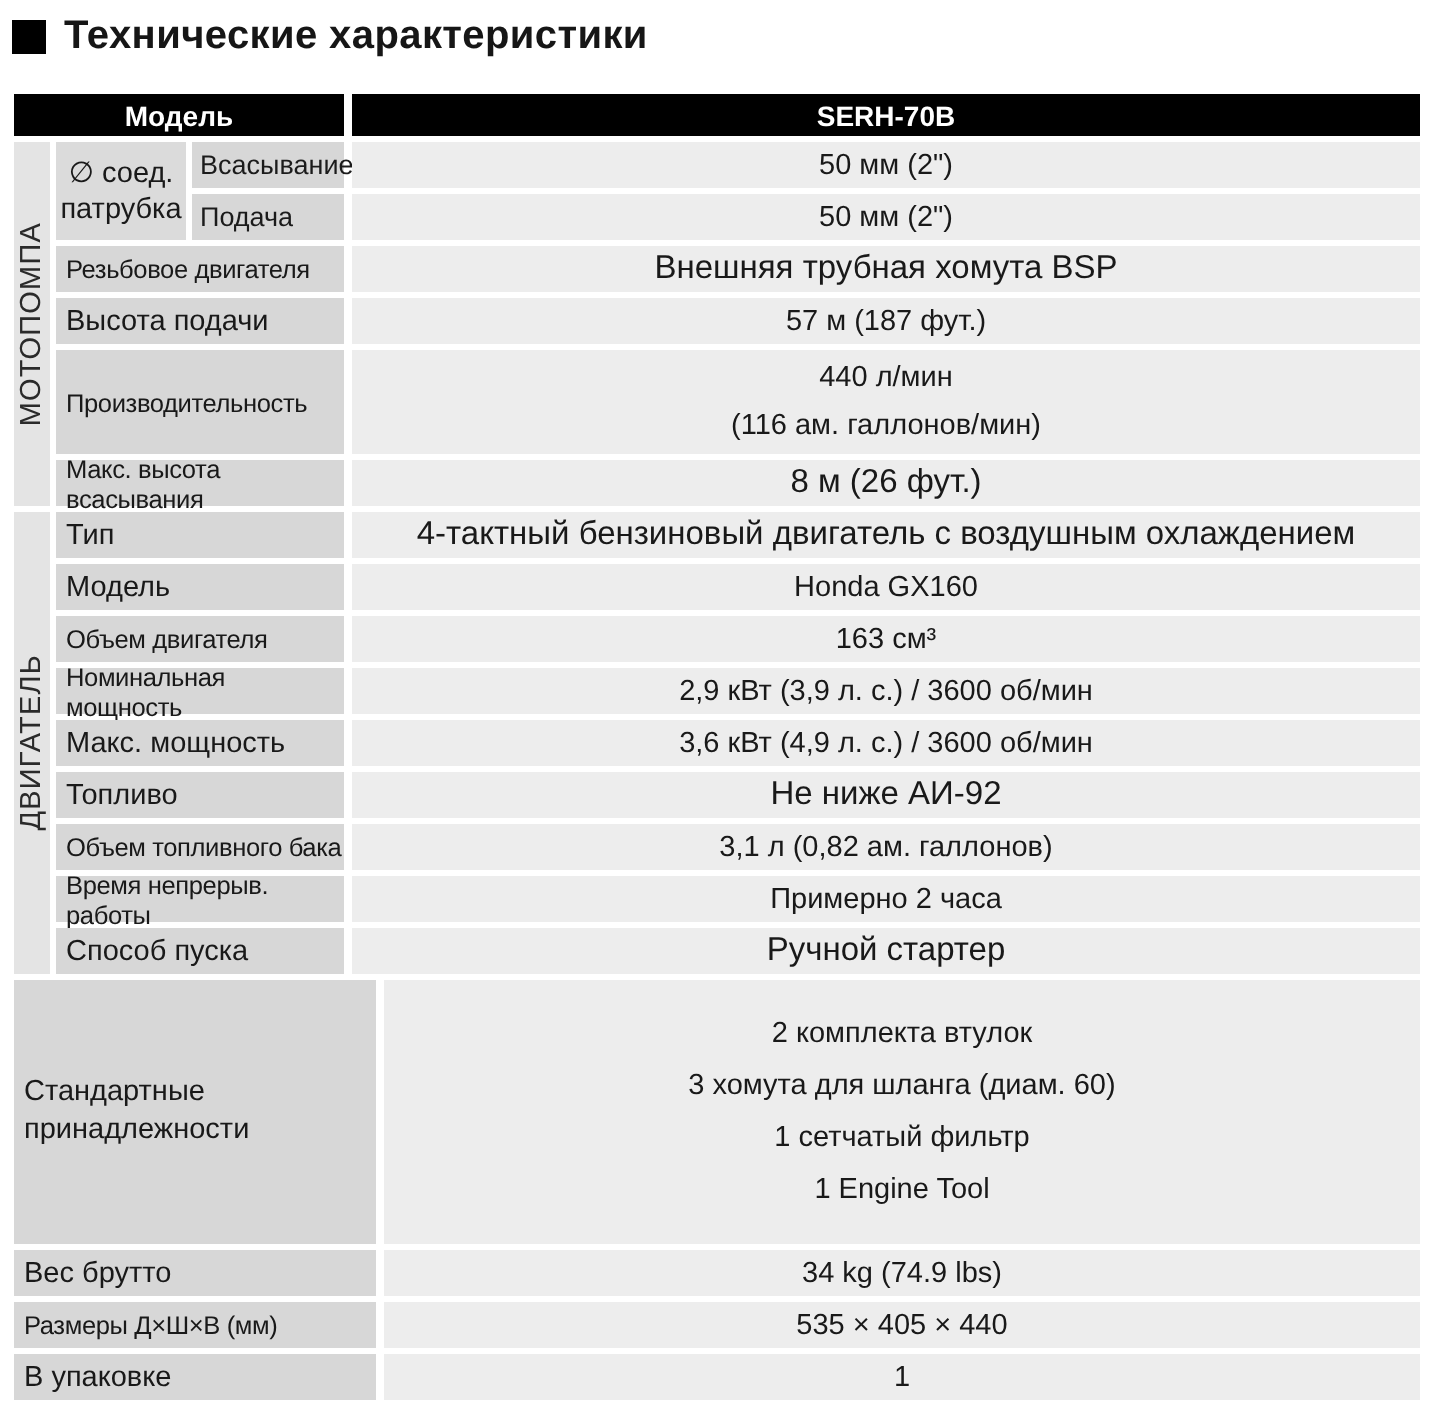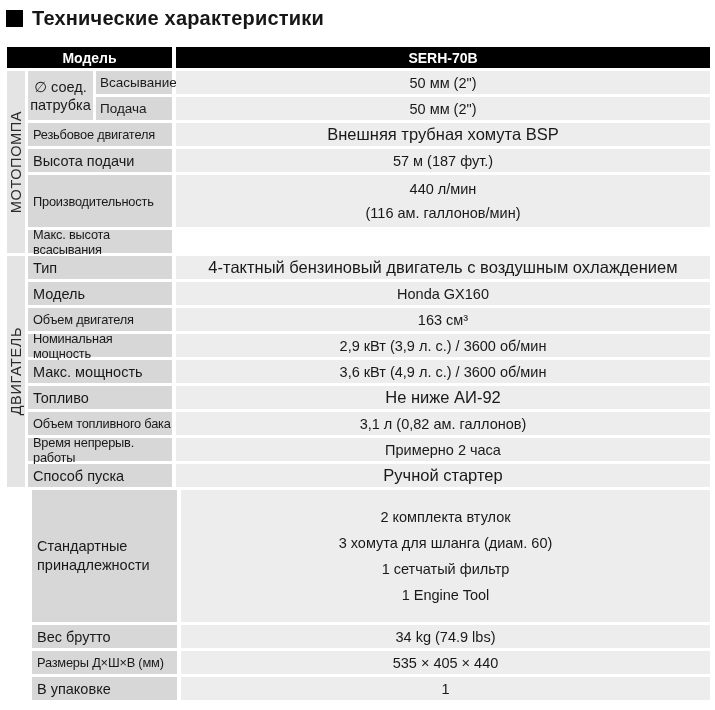--- a/index.html
+++ b/index.html
@@ -72,21 +72,21 @@
     padding-left: 4px; font-size: 13.5px; height: 23px; display: flex; align-items: center;
   }
 
   
   .row.tall .label, .row.tall .value { height: 52px; }
   .value .vlines { display: block; }
   .value .vline { display: block; line-height: 24px; }
 
   
   .section.general { flex-direction: column; gap: 3px; }
-  .section.general .label { width: 145px; margin-left: 25px; }
+  .section.general .label { width: 181px; }
   .row.acc .label, .row.acc .value { height: 132px; }
   .row.acc .label { align-items: center; line-height: 19px; }
   .row.acc .value { flex-direction: column; justify-content: center; }
   .row.acc .value .vline { line-height: 26px; font-size: 14.5px; }
 </style>
 </head>
 <body>
 
 <div class="title-bar">
   <div class="title-square"></div>
@@ -130,20 +130,21 @@
         <div class="cell label sm">Производительность</div>
         <div class="cell value">
           <span class="vlines">
             <span class="vline">440 л/мин</span>
             <span class="vline">(116 ам. галлонов/мин)</span>
           </span>
         </div>
       </div>
       <div class="row">
         <div class="cell label sm">Макс. высота всасывания</div>
+        <div class="cell value lg">8 м (26 фут.)</div>
       </div>
     </div>
   </div>
 
   <div class="section">
     <div class="band">
       <span>ДВИГАТЕЛЬ</span>
     </div>
     <div class="sec-rows">
       <div class="row">

